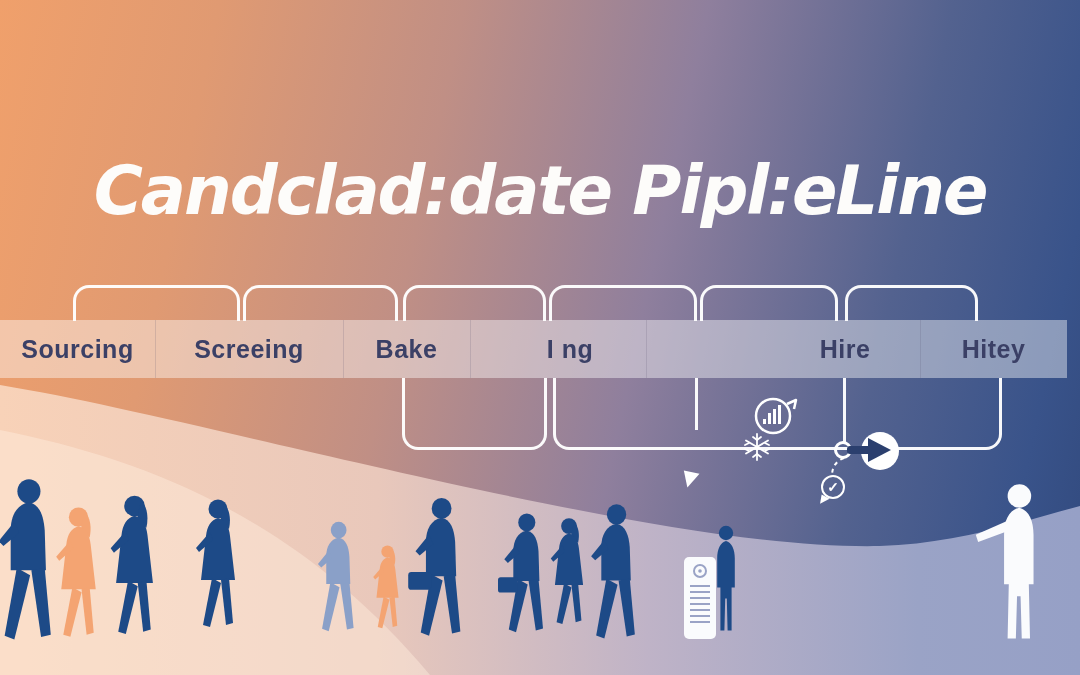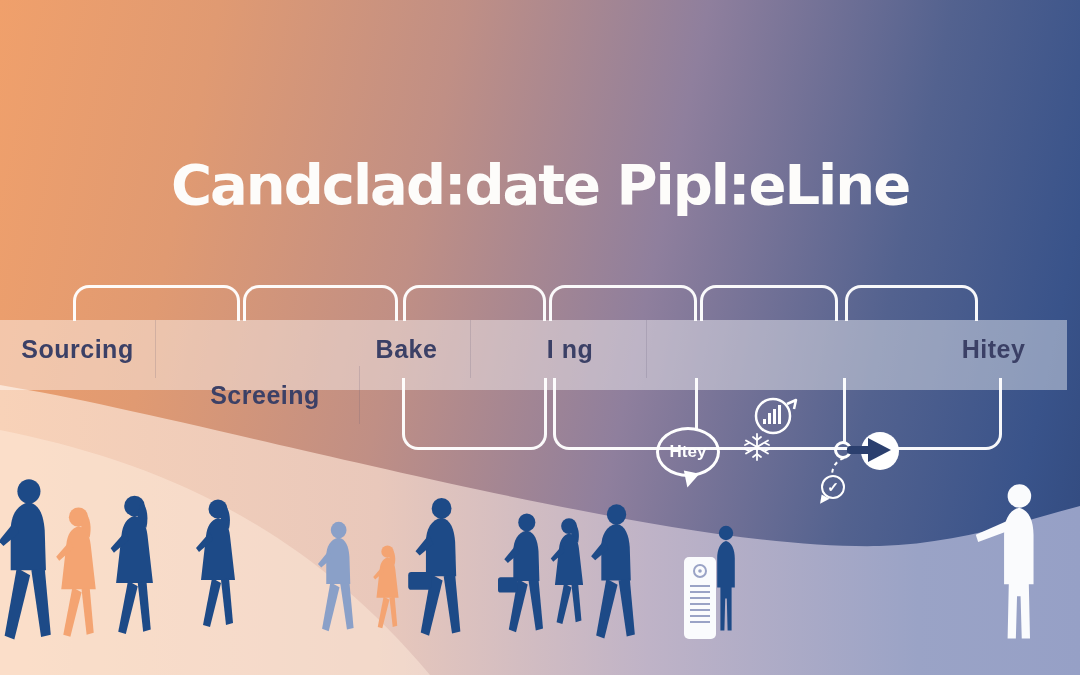--- a/index.html
+++ b/index.html
@@ -8,26 +8,27 @@
     font-family:"Liberation Sans", sans-serif;
   }
   .bg{
     position:absolute;inset:0;
     background:linear-gradient(102deg,#f0a06b 0%,#e09a72 18%,#c08f85 38%,#8f7f9d 58%,#53628f 78%,#39538a 92%,#31497d 100%);
   }
   .wave-svg{position:absolute;inset:0;}
   
   .title{
     position:absolute;left:0;top:152px;width:100%;text-align:center;
-    font-size:56px;font-weight:700;letter-spacing:-2px;color:#fdfcfa;
+    font-size:67px;font-weight:700;letter-spacing:-2px;color:#fdfcfa;
     font-family:"DejaVu Sans","Liberation Sans",sans-serif;
+    font-style:italic;
   }
   
   .band{
-    position:absolute;left:0;top:320px;width:1067px;height:70px;
+    position:absolute;left:0;top:320px;width:1067px;height:58px;
     background:rgba(255,255,255,0.42);
   }
   .cell{
     position:absolute;top:0;height:58px;display:flex;align-items:center;justify-content:center;
     color:#3b4066;font-size:25px;font-weight:600;letter-spacing:.5px;
     border-right:1px solid rgba(90,85,110,0.18);
   }
   .cell:last-child{border-right:none;}
   
   .brk-top{
@@ -110,42 +111,42 @@
   <div class="brk-top" style="left:243px;width:155px;"></div>
   <div class="brk-top" style="left:403px;width:143px;"></div>
   <div class="brk-top" style="left:549px;width:148px;"></div>
   <div class="brk-top" style="left:700px;width:138px;"></div>
   <div class="brk-top" style="left:845px;width:133px;"></div>
 
   <div class="band">
     <div class="cell" style="left:0;width:155px;">
         <span>Sourcing</span>
       </div>
-    <div class="cell" style="left:171px;width:188px;margin-top:46px;">
+    <div class="cell" style="left:155px;width:188px;">
         <span>Screeing</span>
       </div>
     <div class="cell" style="left:343px;width:127px;justify-content:center;">
         <span>Bake</span>
       </div>
     <div class="cell" style="left:470px;width:152px;padding-left:24px;">
         <span>I ng</span>
+      </div>
+    <div class="cell" style="left:770px;width:150px;">
+        <span>Hire</span>
       </div>
     <div class="cell" style="left:920px;width:147px;border-radius:23px;">
         <span>Hitey</span>
       </div>
   </div>
 
   <div class="brk-bot" style="left:402px;width:145px;"></div>
   <div class="brk-bot" style="left:553px;width:449px;"></div>
   <div class="vline" style="left:695px;top:378px;height:52px;"></div>
   <div class="vline" style="left:843px;top:378px;height:64px;"></div>
 
-  <div class="bubble">
-    <span>Htey</span>
-  </div>
   <div class="bubble-tail"></div>
 
   <svg class="icon-svg" style="left:742px;top:432px;" width="30" height="30" viewBox="0 0 30 30">
     <g stroke="#fff" stroke-width="1.8" stroke-linecap="round">
       <line x1="15" y1="2" x2="15" y2="28"></line>
       <line x1="4" y1="8.5" x2="26" y2="21.5"></line>
       <line x1="4" y1="21.5" x2="26" y2="8.5"></line>
       <line x1="11" y1="5" x2="15" y2="8"></line>
         <line x1="19" y1="5" x2="15" y2="8"></line>
       <line x1="11" y1="25" x2="15" y2="22"></line>

